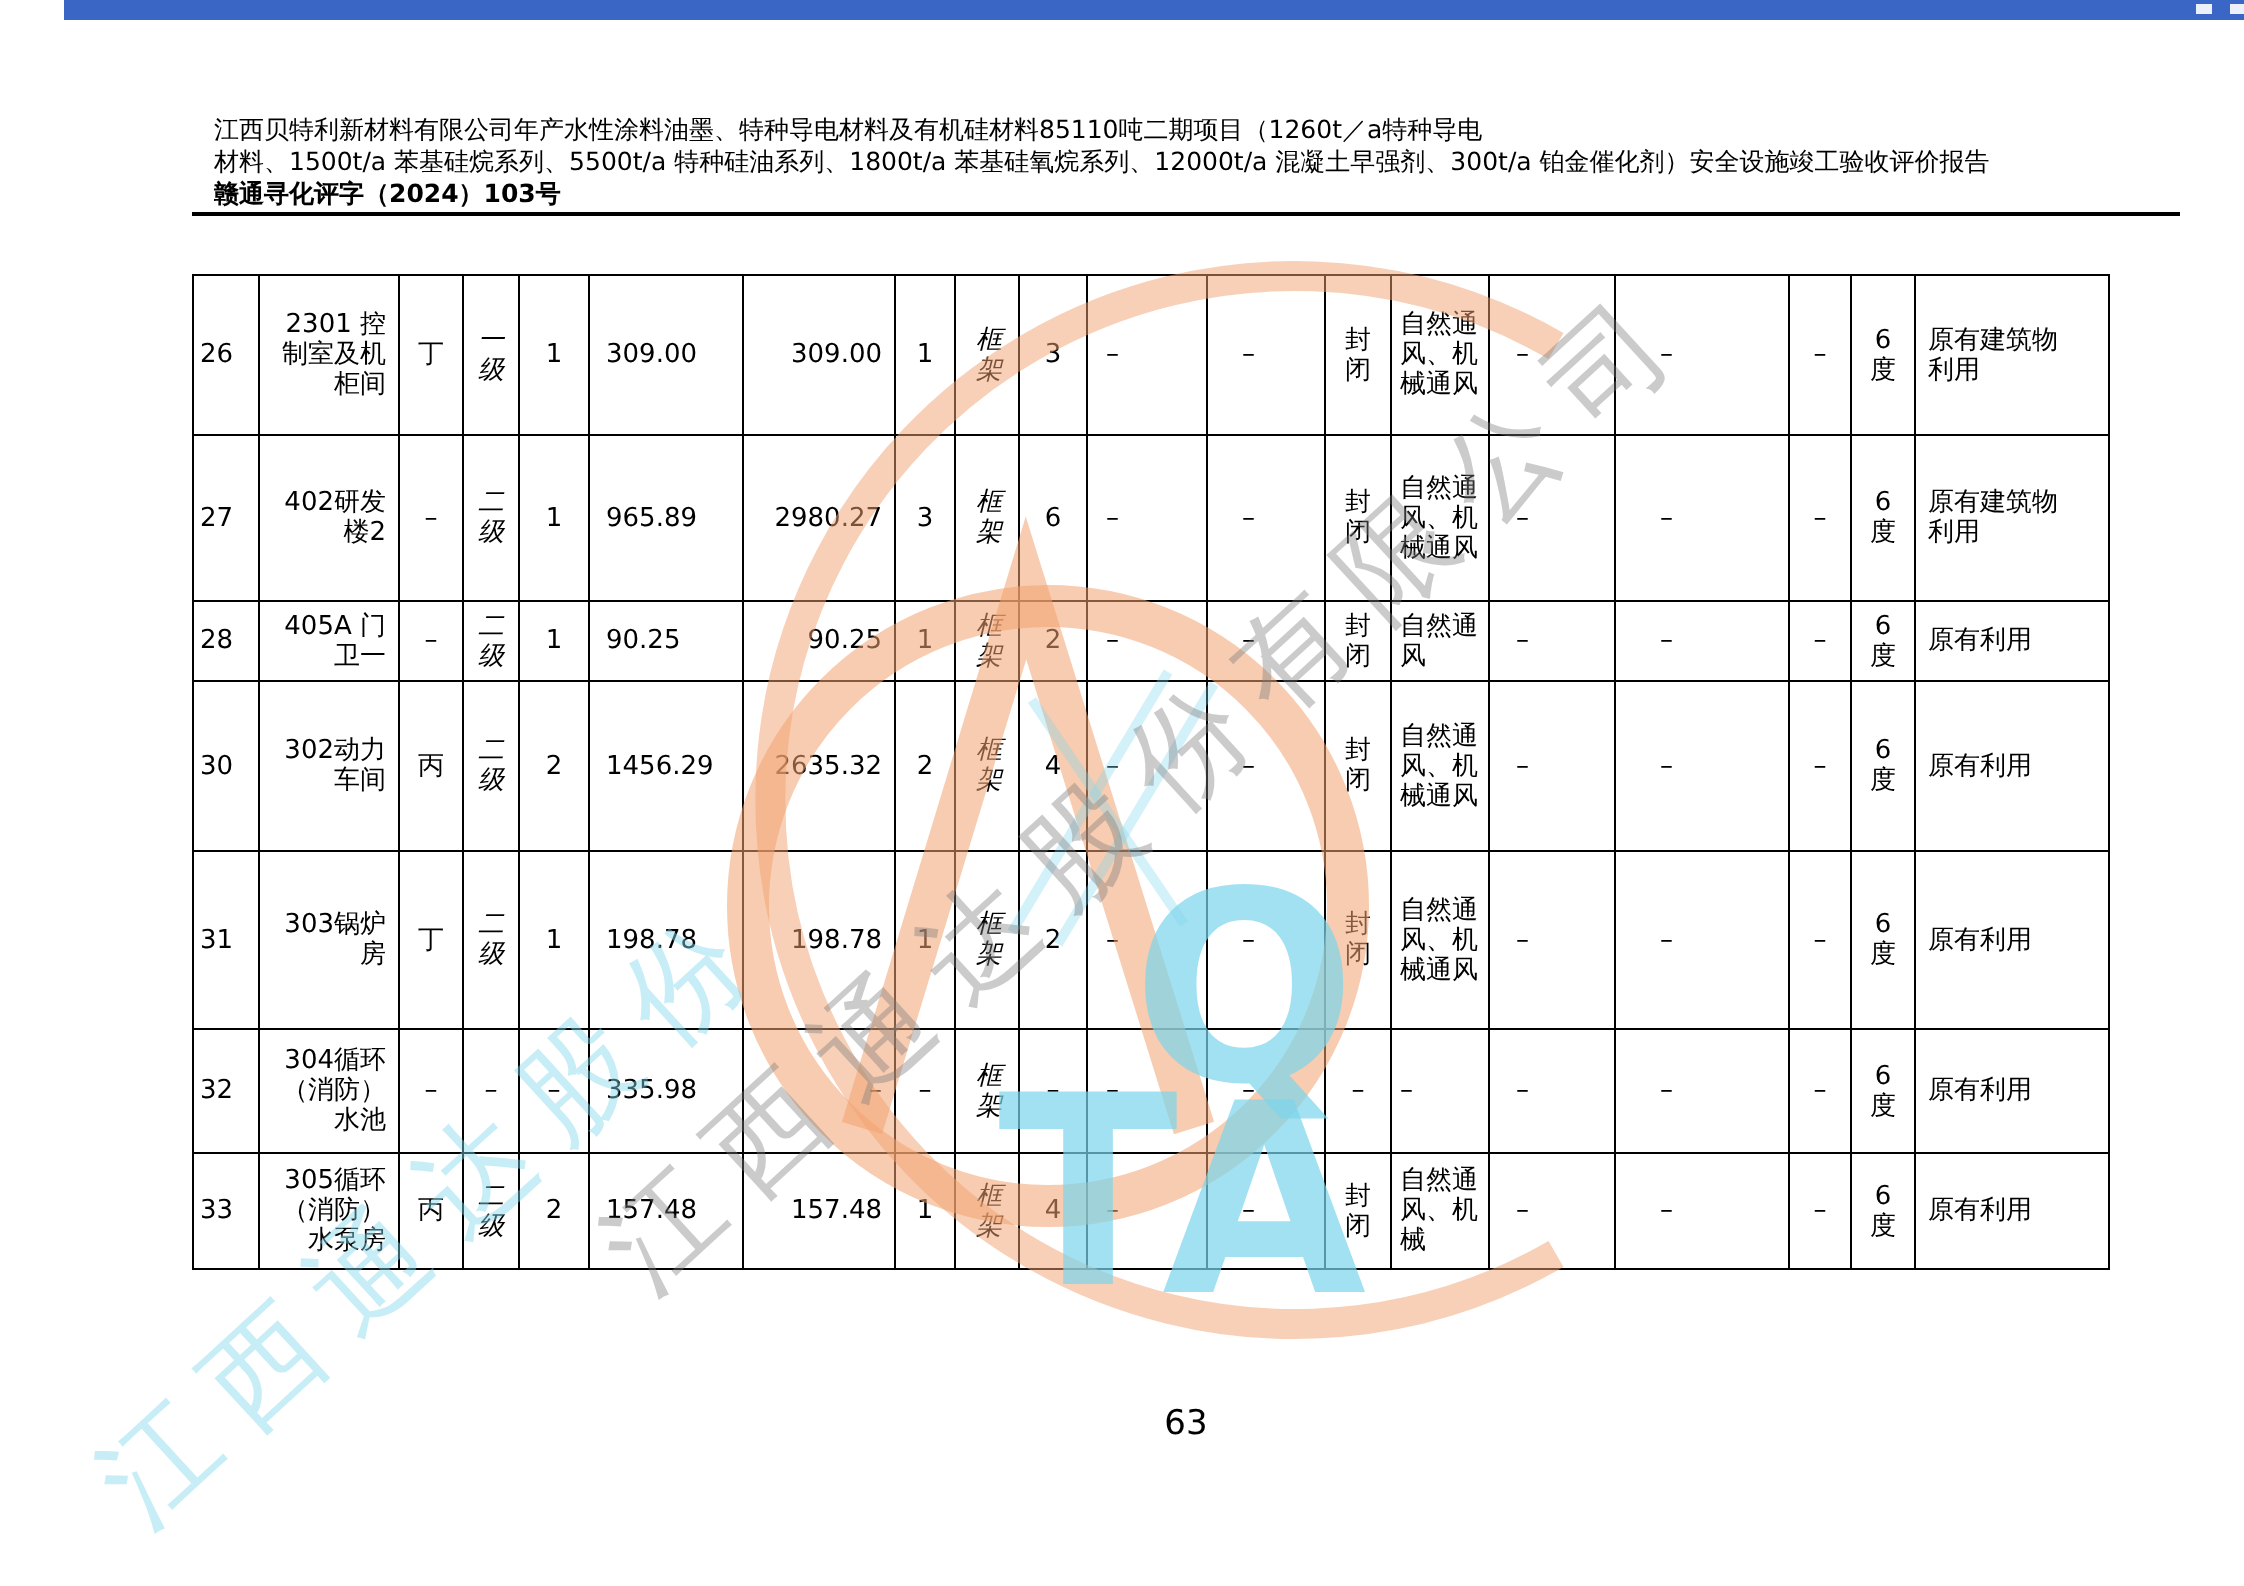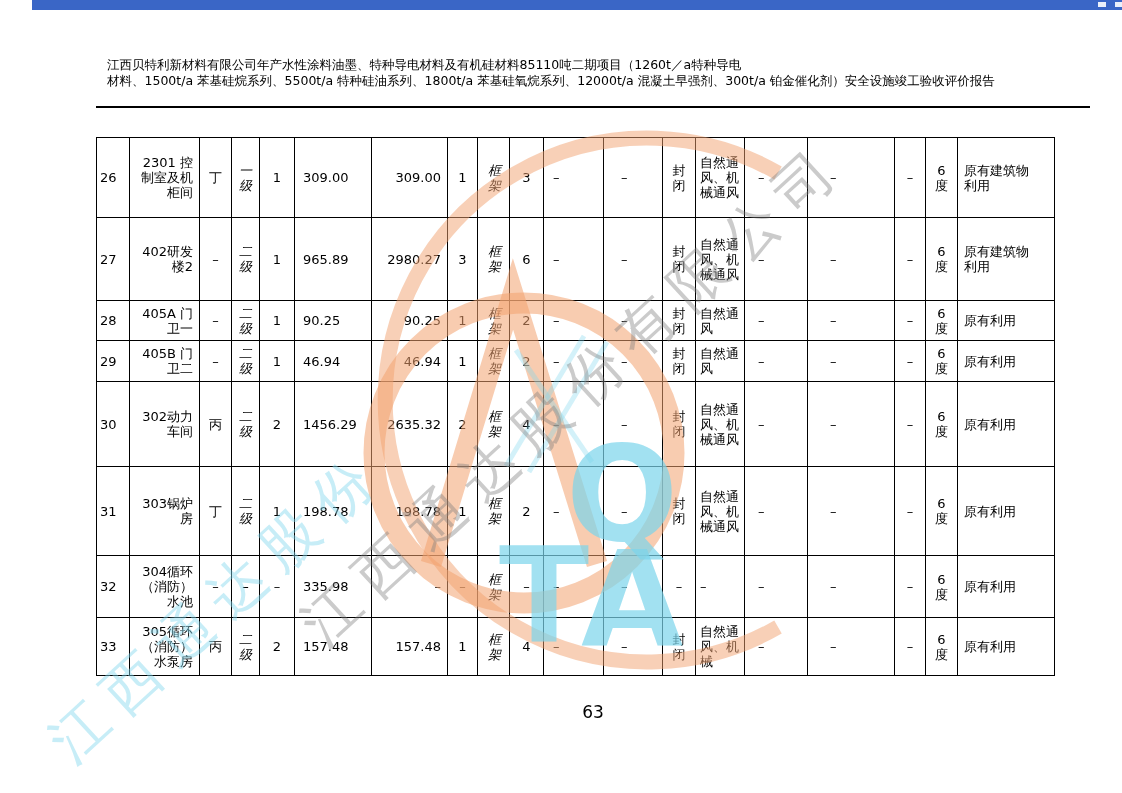--- a/index.html
+++ b/index.html
@@ -55,20 +55,21 @@
   <div id="titlebar">
     <span class="winbtns">
       <span class="wb"></span>
       <span class="wb"></span>
       <span class="wb"></span>
     </span>
   </div>
 
   <div class="hdr l1">江西贝特利新材料有限公司年产水性涂料油墨、特种导电材料及有机硅材料85110吨二期项目（1260t／a特种导电</div>
   <div class="hdr l2">材料、1500t/a 苯基硅烷系列、5500t/a 特种硅油系列、1800t/a 苯基硅氧烷系列、12000t/a 混凝土早强剂、300t/a 铂金催化剂）安全设施竣工验收评价报告</div>
+  <div class="hdr l3">赣通寻化评字（2024）103号</div>
   <div id="hrule"></div>
 
   <table id="btable">
     <colgroup id="cols">
         <col style="width: 33px;">
         <col style="width: 70px;">
         <col style="width: 32px;">
         <col style="width: 28px;">
         <col style="width: 35px;">
         <col style="width: 77px;">
@@ -143,41 +144,20 @@
           <td class="c10">–</td>
           <td class="c11">–</td>
           <td class="c12">封闭</td>
           <td class="c13">自然通风</td>
           <td class="c14">–</td>
           <td class="c15">–</td>
           <td class="c16">–</td>
           <td class="c17">6度</td>
           <td class="c18">原有利用</td>
         </tr>
-        <tr style="height: 41px;">
-          <td class="c0">29</td>
-          <td class="c1">405B 门卫二</td>
-          <td class="c2">–</td>
-          <td class="c3">二级</td>
-          <td class="c4">1</td>
-          <td class="c5">46.94</td>
-          <td class="c6">46.94</td>
-          <td class="c7">1</td>
-          <td class="c8">框架</td>
-          <td class="c9">2</td>
-          <td class="c10">–</td>
-          <td class="c11">–</td>
-          <td class="c12">封闭</td>
-          <td class="c13">自然通风</td>
-          <td class="c14">–</td>
-          <td class="c15">–</td>
-          <td class="c16">–</td>
-          <td class="c17">6度</td>
-          <td class="c18">原有利用</td>
-        </tr>
         <tr style="height: 85px;">
           <td class="c0">30</td>
           <td class="c1">302动力车间</td>
           <td class="c2">丙</td>
           <td class="c3">二级</td>
           <td class="c4">2</td>
           <td class="c5">1456.29</td>
           <td class="c6">2635.32</td>
           <td class="c7">2</td>
           <td class="c8">框架</td>

